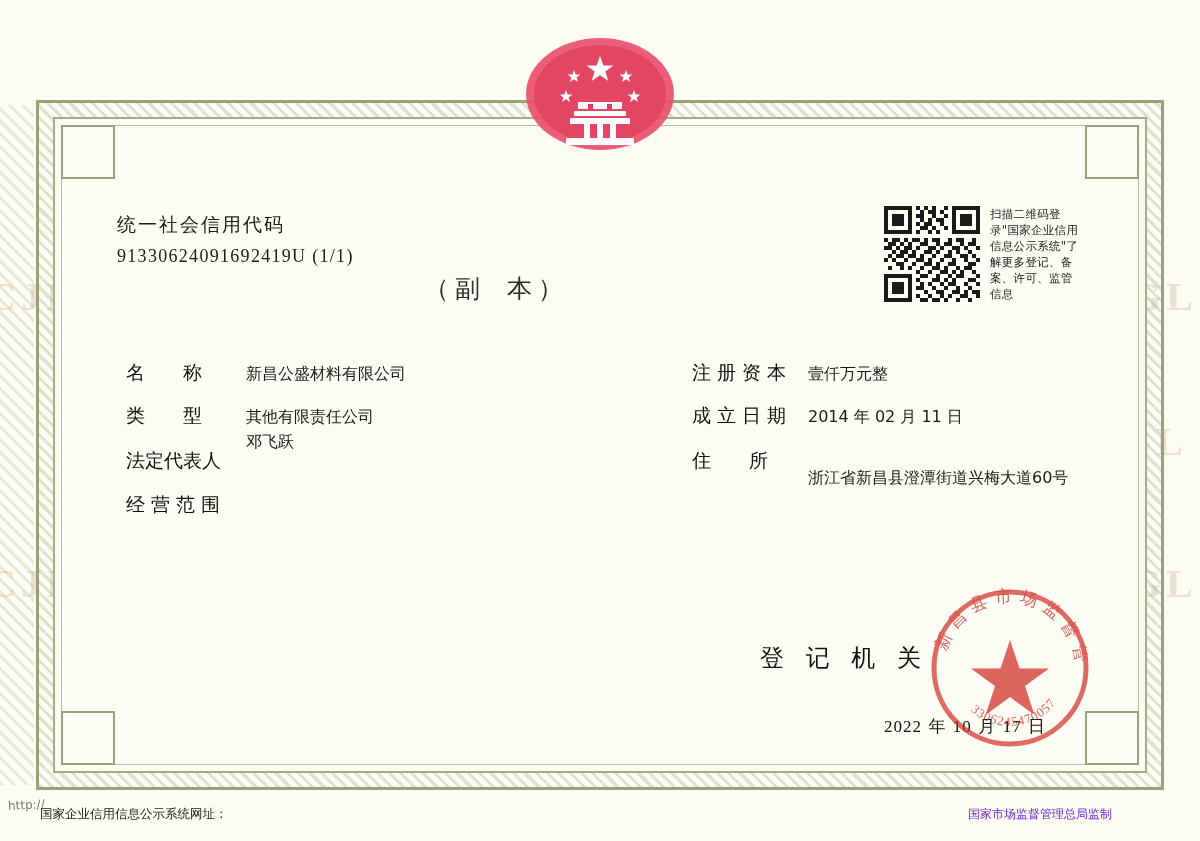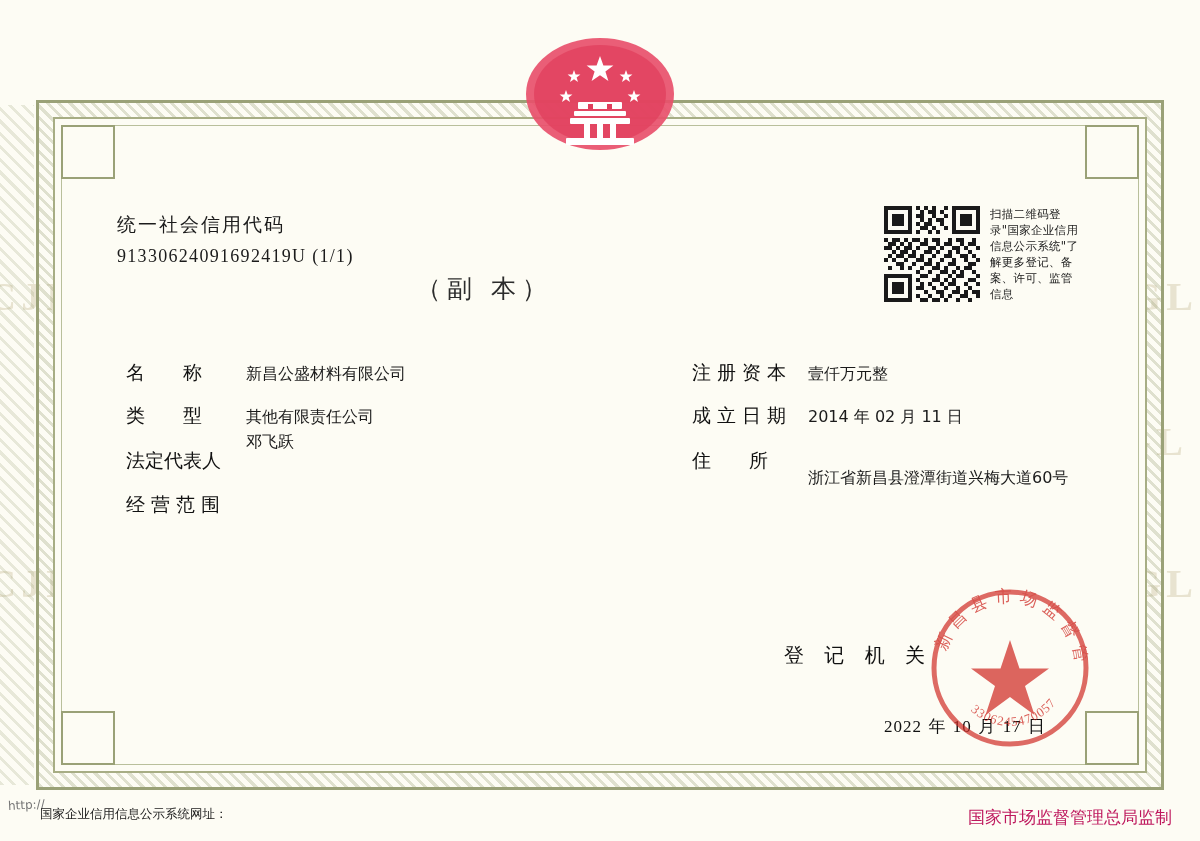--- a/index.html
+++ b/index.html
@@ -125,25 +125,25 @@
     text-align: center;
     font-family: "DejaVu Sans", sans-serif;
     font-weight: bold;
     font-size: 58px;
     letter-spacing: 16px;
     color: #6b2f1f;
     text-indent: 16px;
   }
   .subtitle {
     position: absolute;
-    left: 0;
+    left: 12px;
     top: 272px;
     width: 963px;
     text-align: center;
-    font-family: Liberation Sans, sans-serif;
+    font-family: Liberation Mono, monospace;
     font-size: 25px;
     letter-spacing: 6px;
     color: #2c2c2c;
     text-indent: 6px;
   }
 
   
   .code-label {
     position: absolute;
     left: 117px;
@@ -209,24 +209,23 @@
     color: #1b1b1b;
     text-align: justify;
   }
 
   
   .reg-authority {
     position: absolute;
     left: 760px;
     top: 642px;
     font-family: "DejaVu Sans", sans-serif;
-    font-size: 20px;
+    font-size: 24px;
     letter-spacing: 7px;
     color: #111;
-    margin-left: 24px;
   }
   .date-line {
     position: absolute;
     left: 884px;
     top: 715px;
     font-family: "DejaVu Sans", sans-serif;
     font-size: 17px;
     color: #111;
     letter-spacing: 1px;
   }
@@ -261,22 +260,22 @@
     font-family: "DejaVu Sans", sans-serif;
     font-size: 12.5px;
     line-height: 19px;
     color: #1b1b1b;
   }
   .footer-right {
     position: absolute;
     left: 968px;
     top: 806px;
     font-family: "DejaVu Sans", sans-serif;
-    font-size: 17px;
-    color: #be185d;
+    font-size: 12px;
+    color: #6d28d9;
   }
   .footer-scrawl {
     position: absolute;
     left: 8px;
     top: 798px;
     font-family: "DejaVu Sans", sans-serif;
     font-size: 12px;
     color: #777;
     transform: rotate(-3deg);
   }

